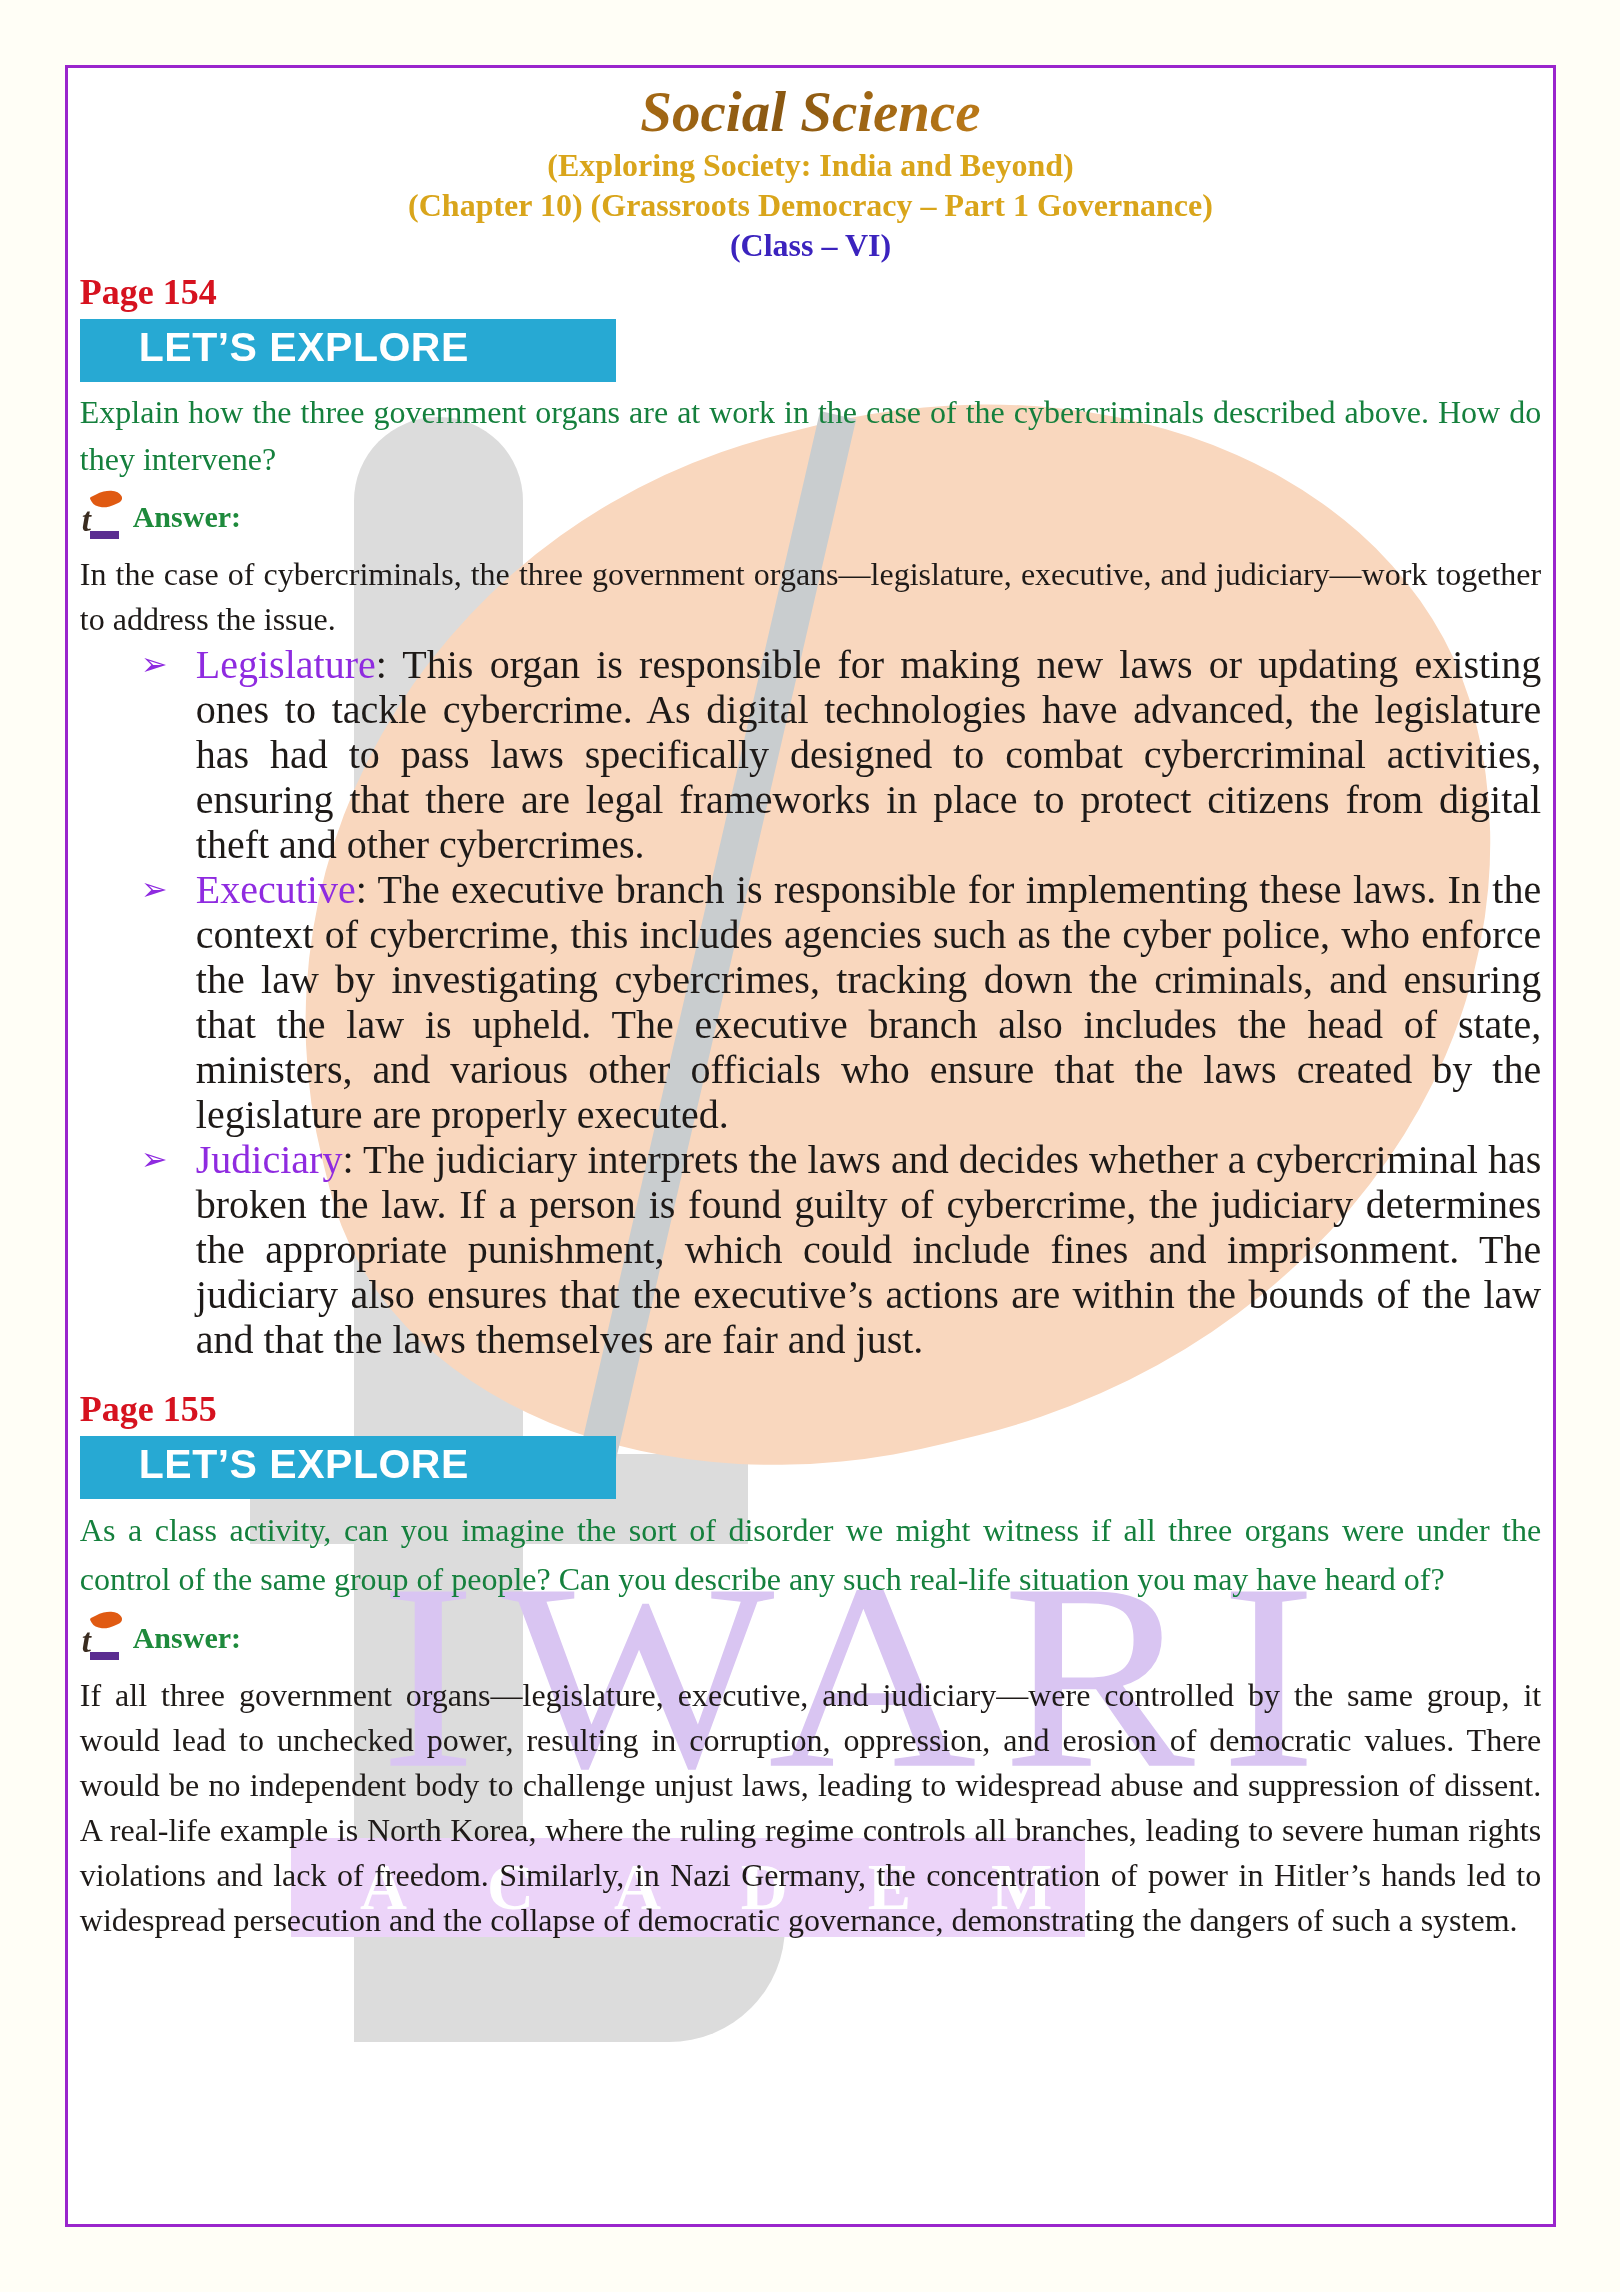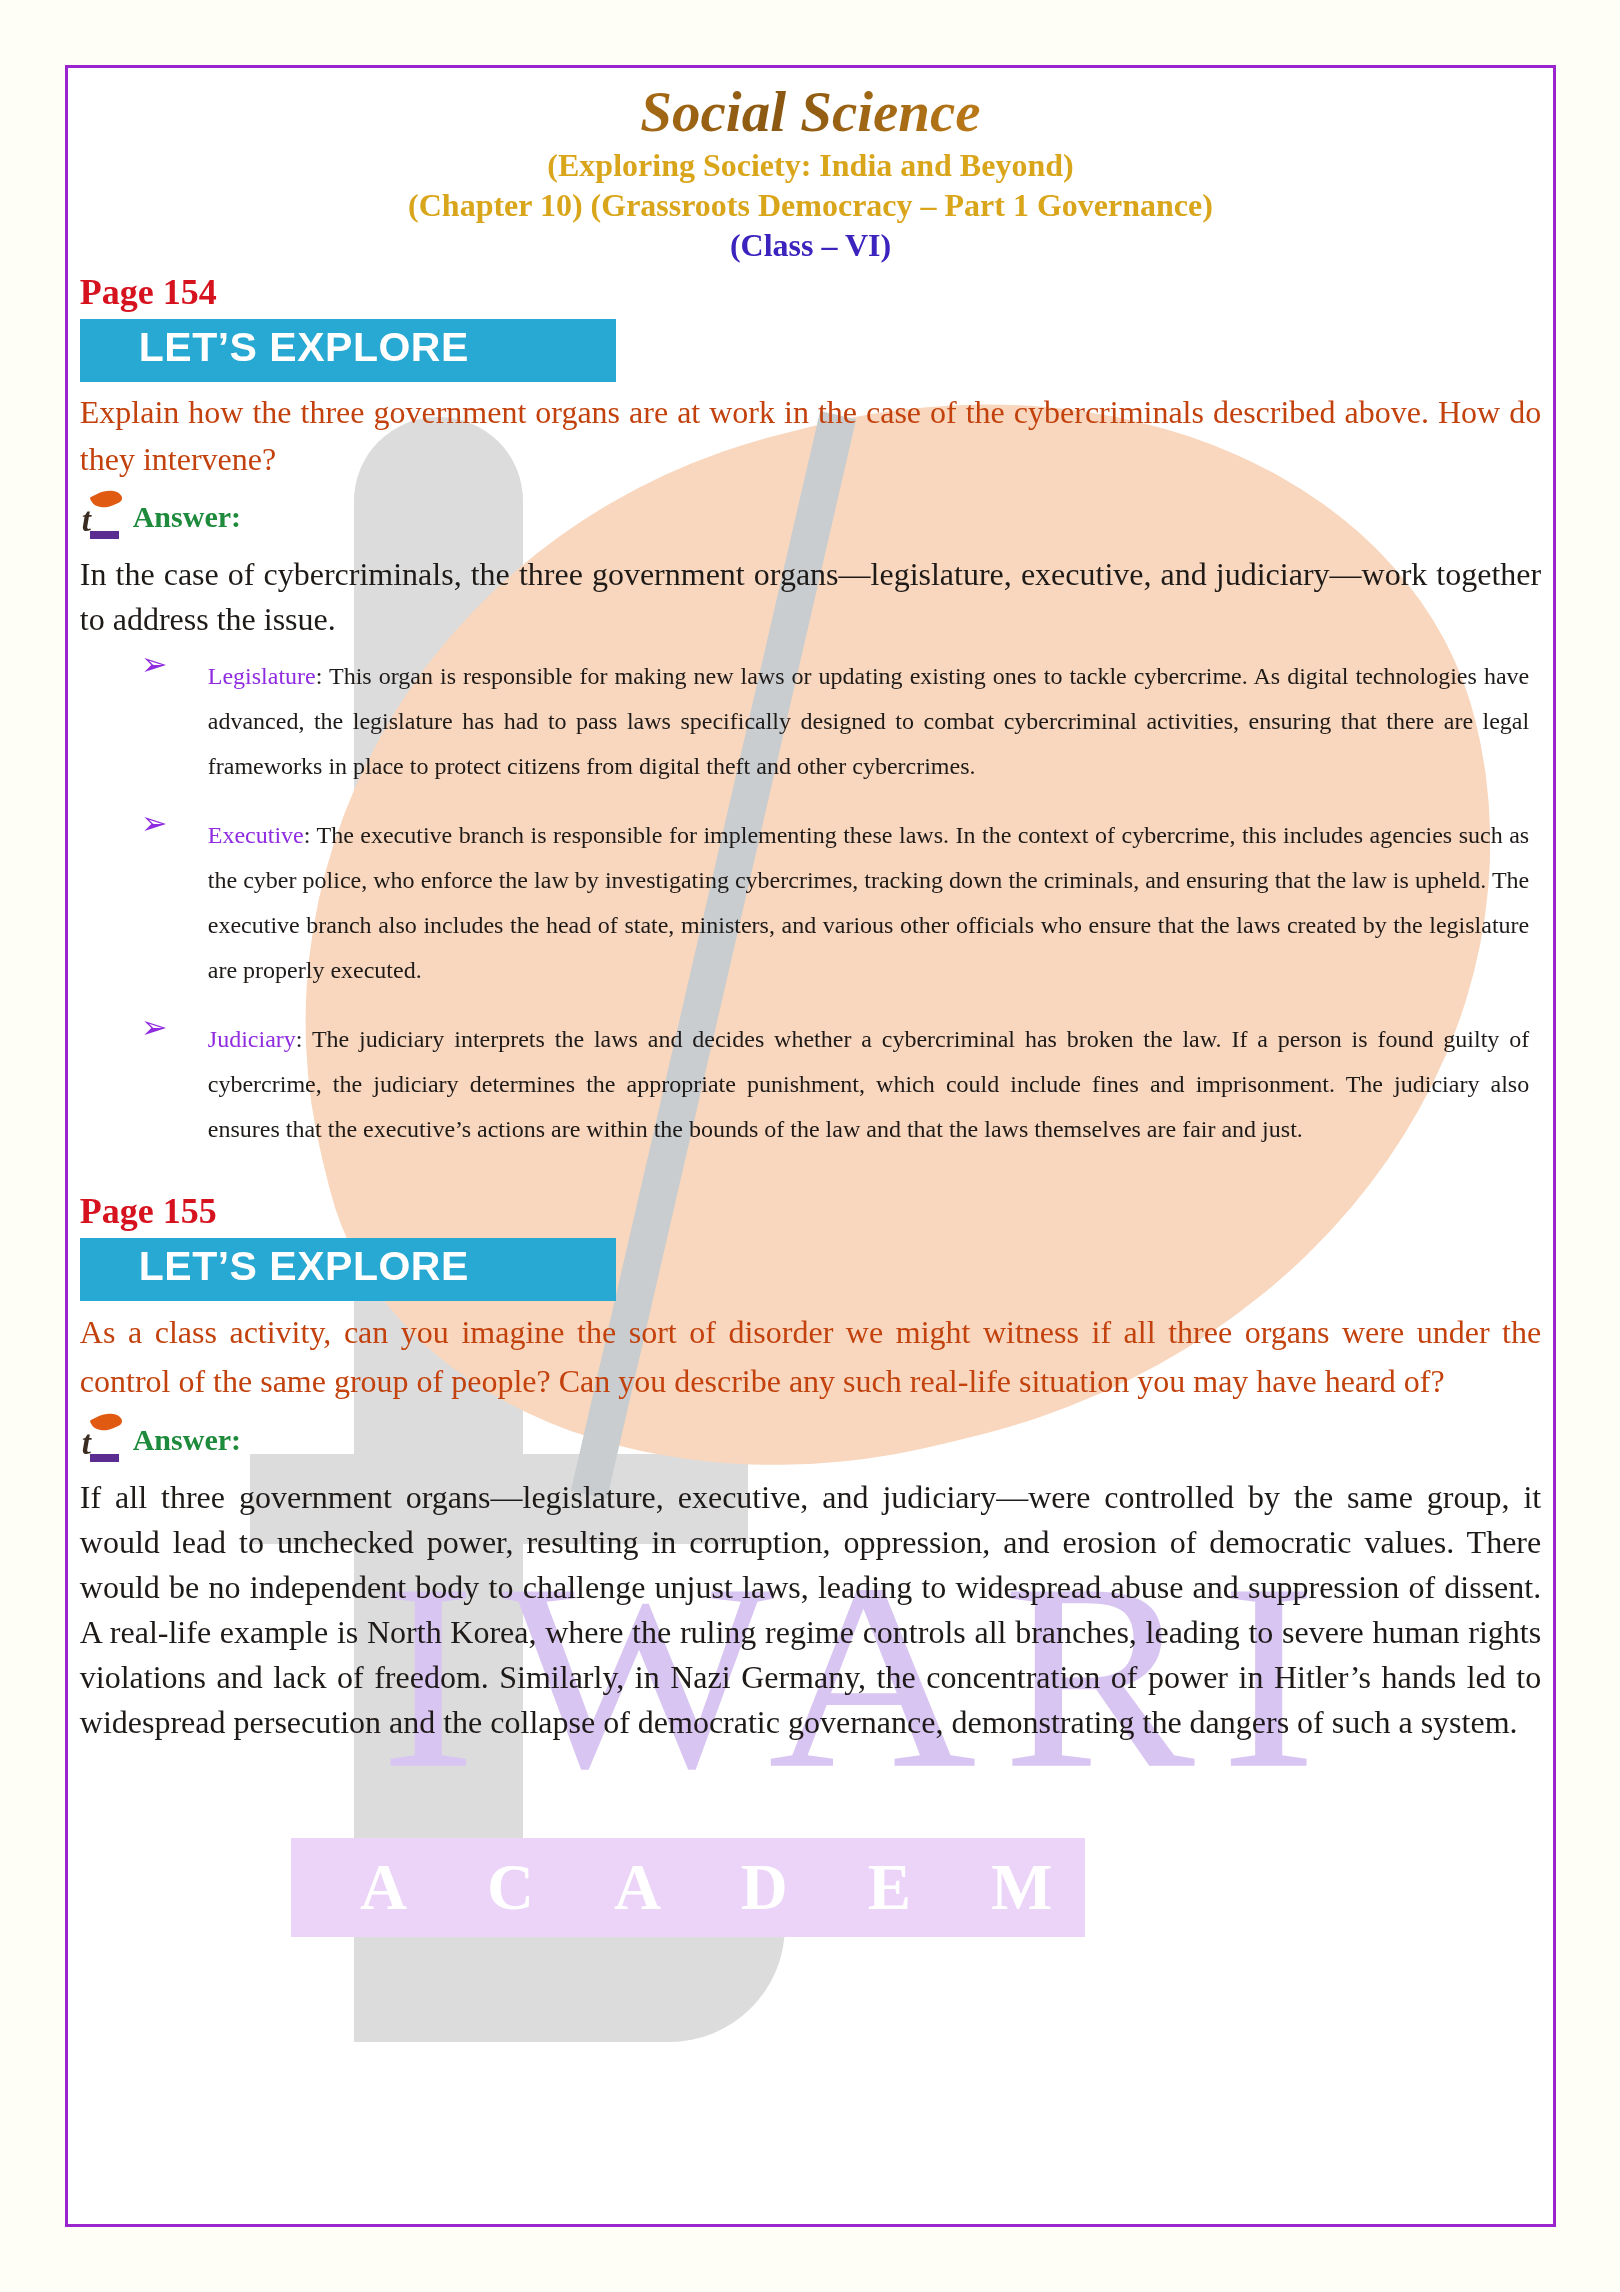--- a/index.html
+++ b/index.html
@@ -35,27 +35,27 @@
            -webkit-background-clip:text;background-clip:text;color:transparent;}
   .h-url{font-size:32px;line-height:40px;font-weight:bold;color:#CE1212;text-align:center;}
   .h-gold{font-size:32px;line-height:40px;font-weight:bold;color:#D9A51B;text-align:center;}
   .h-class{font-size:32px;line-height:40px;font-weight:bold;color:#3B23BE;text-align:center;}
 
   .page-label{font-size:36px;line-height:42px;font-weight:bold;color:#D6121F;margin-top:5.9px;}
   .banner{width:536px;height:63px;line-height:57px;background:#27A9D3;margin-top:5.9px;
           box-sizing:border-box;padding-left:59px;
           font-family:"Liberation Sans",sans-serif;font-weight:bold;font-size:41px;color:#FFFFFF;
           letter-spacing:0.5px;}
-  .q{font-size:32px;line-height:47px;color:#c2410c;text-align:justify;margin:7.8px 0 0 0;}
+  .q{font-size:32px;line-height:47px;color:#15803d;text-align:justify;margin:7.8px 0 0 0;}
   .ans-row{display:flex;align-items:center;gap:3.9px;margin:7.8px 0 3.9px 0;height:51px;}
   .ans-label{font-size:30px;font-weight:bold;color:#1E8A3C;}
   .para{font-size:32px;line-height:45px;color:#1E1A18;text-align:justify;margin:10px 0 0 0;}
   .bullet{display:flex;padding-left:61px;margin:0;}
   .arrow{width:55px;flex:none;color:#8F2BE0;font-size:32px;line-height:45px;}
-  .bullet-text{flex:1;font-size:24px;line-height:45px;color:#1E1A18;text-align:justify;margin:12px;}
+  .bullet-text{flex:1;font-size:40px;line-height:45px;color:#1E1A18;text-align:justify;margin:0;}
   .term{color:#8F2BE0;}
   .sect2{margin-top:25.5px;}
   .q-spaced{line-height:49px;}
 
   
   .logo-icon{position:relative;width:49px;height:53px;display:inline-block;flex:none;}
   .logo-leaf{position:absolute;left:11.8px;top:0px;width:29px;height:17.6px;background:#E05A12;
              border-radius:2px 100% 5.9px 100%;transform:rotate(-28deg);}
   .logo-t{position:absolute;left:2px;bottom:5.9px;font-family:"Liberation Serif",serif;
           font-size:33px;font-style:italic;font-weight:bold;color:#3A2C20;line-height:1;}

